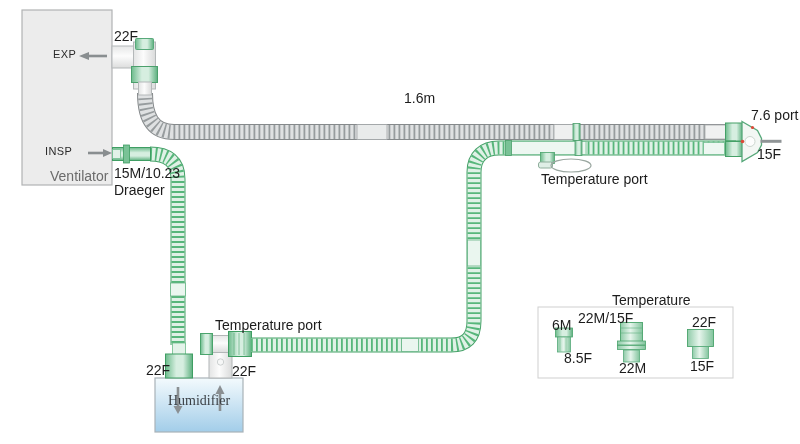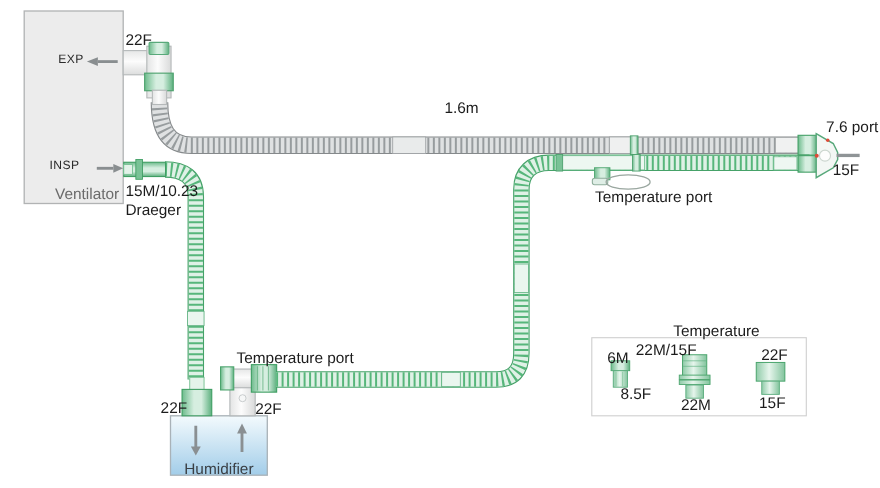--- a/index.html
+++ b/index.html
@@ -183,21 +183,21 @@
 <div class="lbl" style="left:404px;top:46px;margin-top:44px;">1.6m</div>
 <div class="lbl" style="left:751px;top:107px;">7.6 port</div>
 <div class="lbl" style="left:757px;top:146px;">15F</div>
 
 <div class="lbl" style="left:541px;top:171px;">Temperature port</div>
 <div class="lbl" style="left:215px;top:317px;">Temperature port</div>
 
 <div class="lbl" style="left:146px;top:362px;">22F</div>
 <div class="lbl" style="left:232px;top:363px;">22F</div>
 
-<div class="lbl lbl-center" style="left:155px;top:418px;width:88px;color:#3a3f44;">Humidifier</div>
+<div class="lbl lbl-center" style="left:155px;top:393px;width:88px;color:#3a3f44;font-family:Liberation Serif, serif;">Humidifier</div>
 
 <div class="lbl" style="left:612px;top:292px;">Temperature</div>
 <div class="lbl" style="left:552px;top:317px;">6M</div>
 <div class="lbl" style="left:520px;top:350px;margin-left:44px;">8.5F</div>
 <div class="lbl" style="left:578px;top:310px;">22M/15F</div>
 <div class="lbl" style="left:619px;top:360px;">22M</div>
 <div class="lbl" style="left:692px;top:314px;">22F</div>
 <div class="lbl" style="left:690px;top:358px;">15F</div>
 
 </div>

